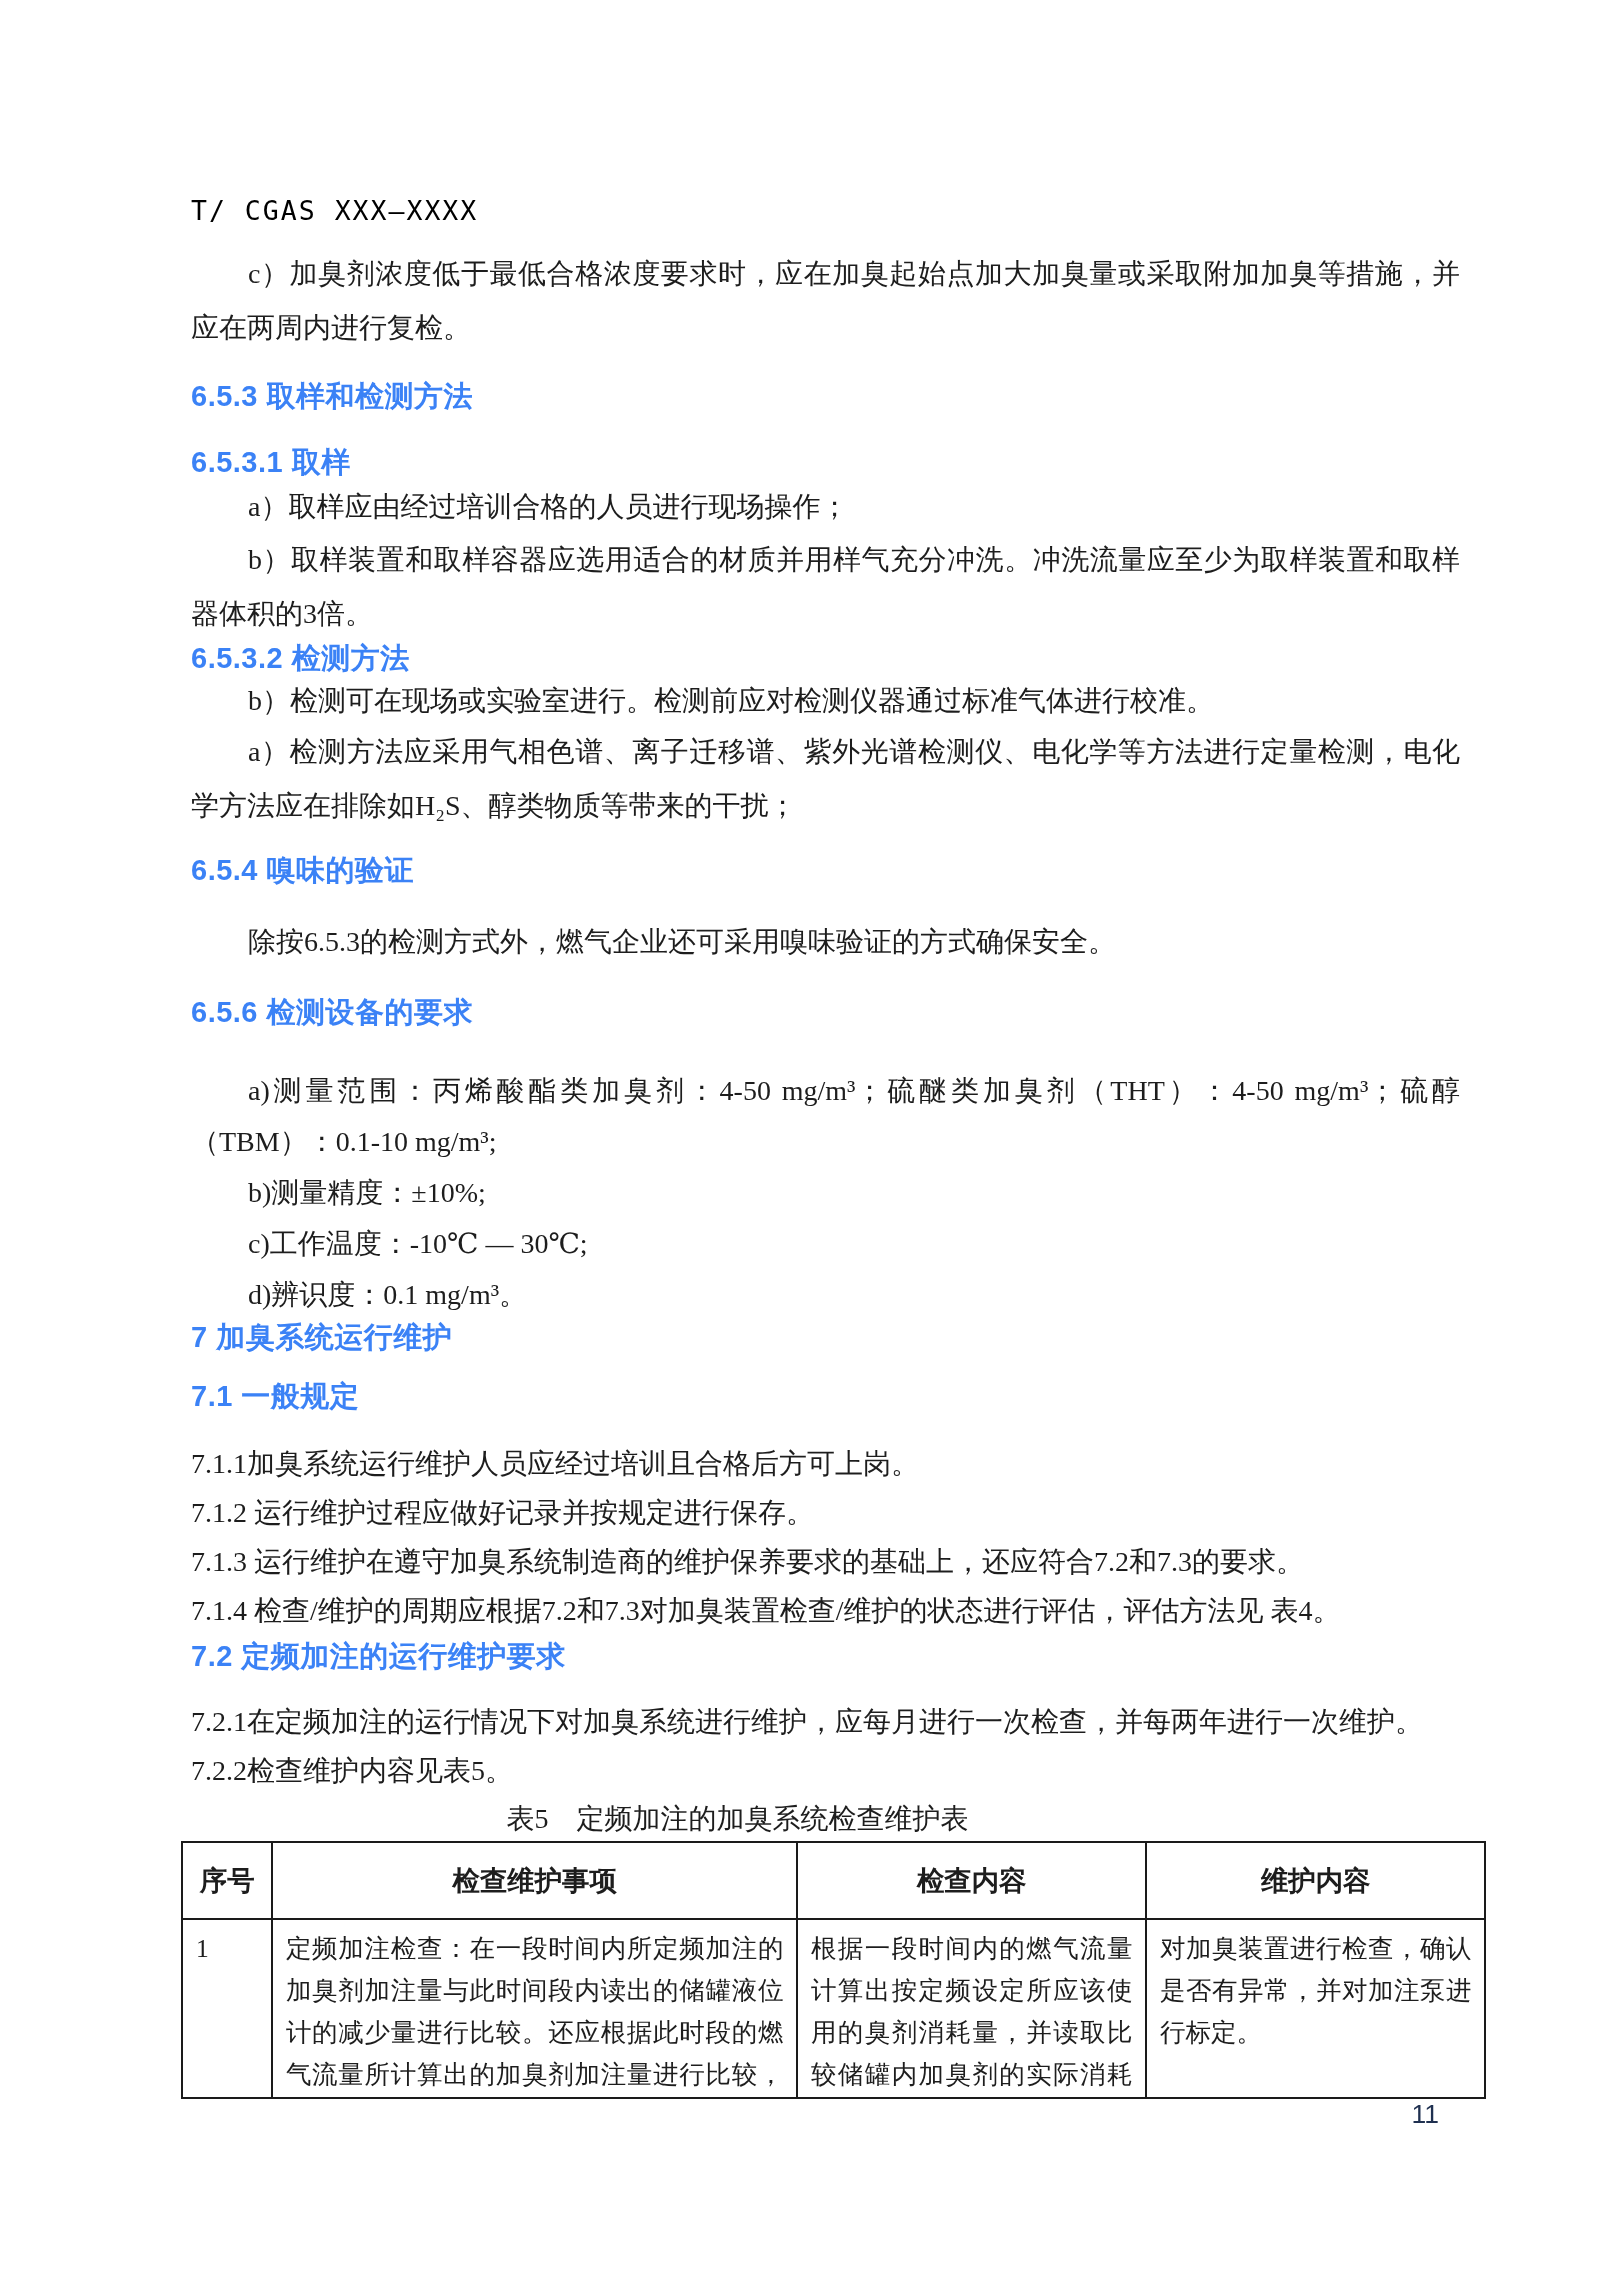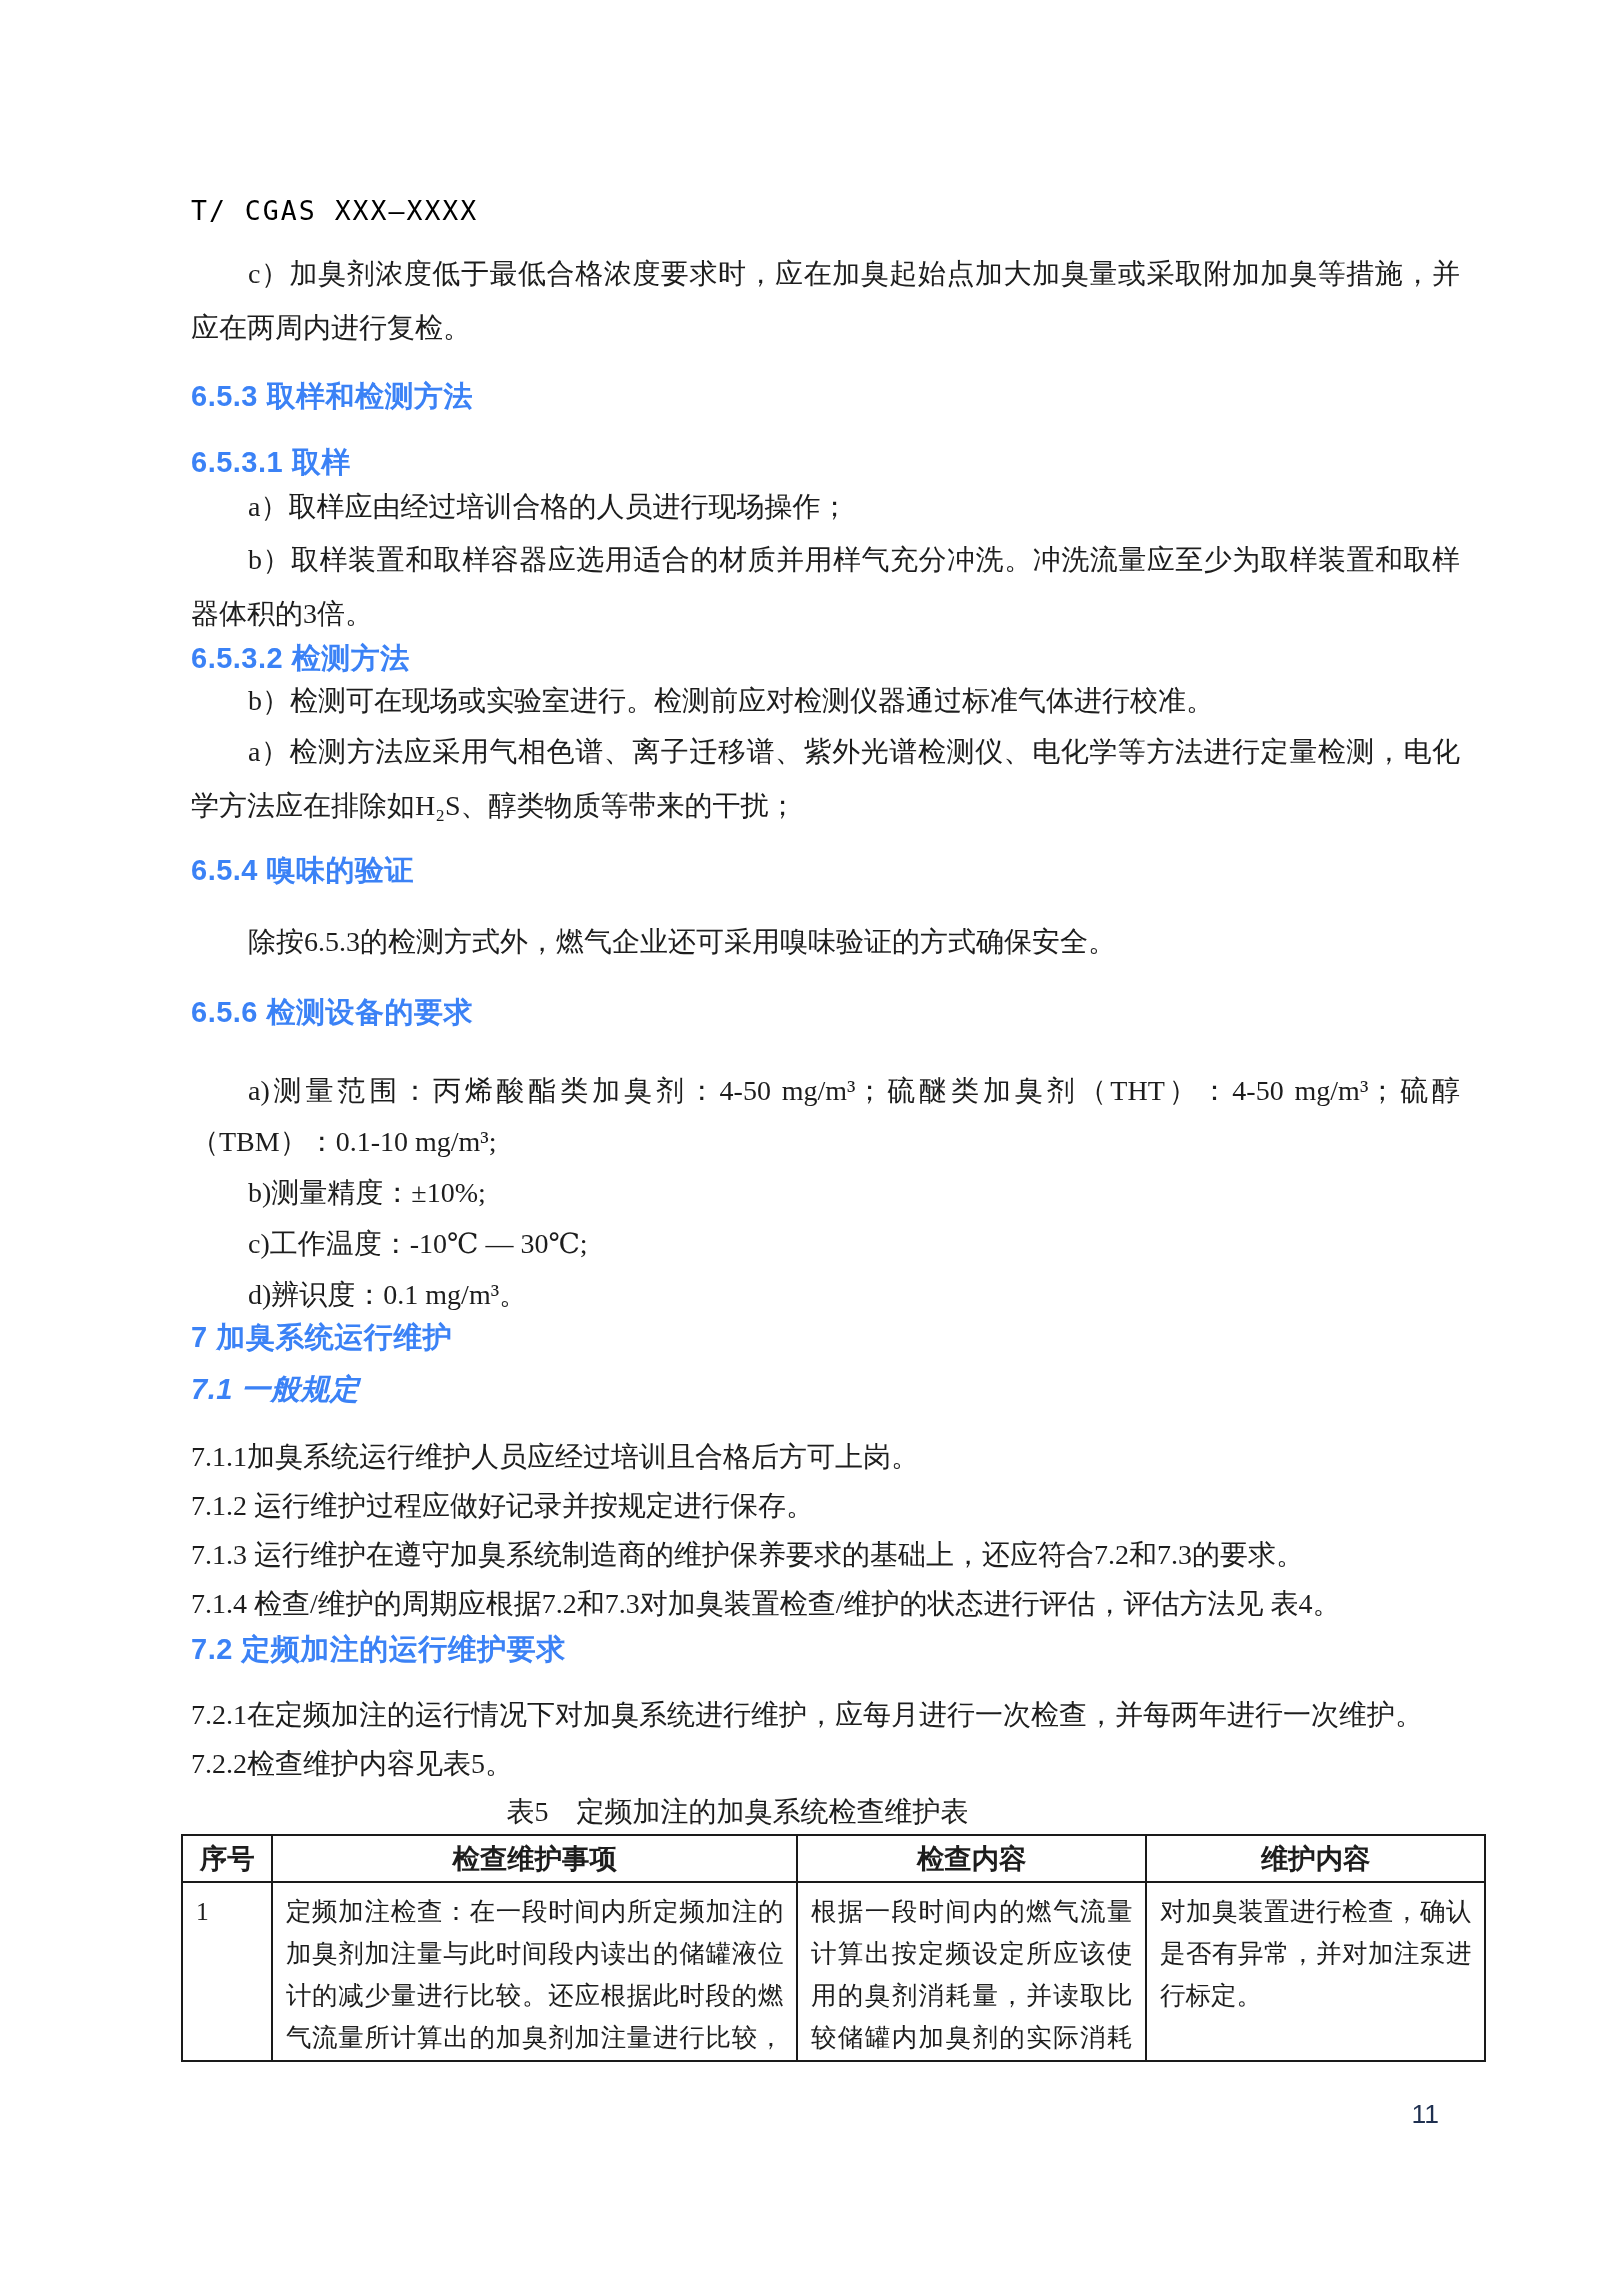--- a/index.html
+++ b/index.html
@@ -38,21 +38,21 @@
   
   .para-c  { margin-top:21.6px; }
   .h653    { margin-top:24.5px; }
   .h6531   { margin-top:31px; }
   .i6531a  { margin-top:2px; }
   .i6531b  { margin-top:2px; }
   .h654    { margin-top:19.6px; }
   .p654    { margin-top:27.4px; }
   .h656    { margin-top:25.5px; }
   .i656a   { margin-top:35px; }
-  .h71     { margin-top:17px;font-style:italic; }
+  .h71     { margin-top:24px; }
   .i711    { margin-top:25.5px; }
   .h72     { margin-top:3.9px; }
   .i721    { margin-top:23.5px; }
   .tbl-caption {
     margin-top:5.9px;
     font-family:"Liberation Serif","DejaVu Serif",serif;
     font-size:28px; line-height:35px;
     text-align:center;
     transform:translateX(-88px);
   }
@@ -61,21 +61,21 @@
     margin-left:-9.8px;
     border-collapse:collapse;
     width:1304px;
     table-layout:fixed;
   }
   table.t5 th, table.t5 td { border:2px solid #1a1a1a; box-sizing:border-box; }
   table.t5 th {
     font-family:"Liberation Serif","DejaVu Serif",serif;
     font-weight:700;
     font-size:27.4px;
-    height:47px;
+    height:77px;
     text-align:center; vertical-align:middle;
     border-bottom-width:2.9px;
     padding:0;
   }
   table.t5 tr.row1 { height:178px; }
   table.t5 td {
     font-family:"Liberation Serif","DejaVu Serif",serif;
     font-size:25.5px; line-height:42px;
     vertical-align:top;
     padding:7.8px 12.7px 0 12.7px;

